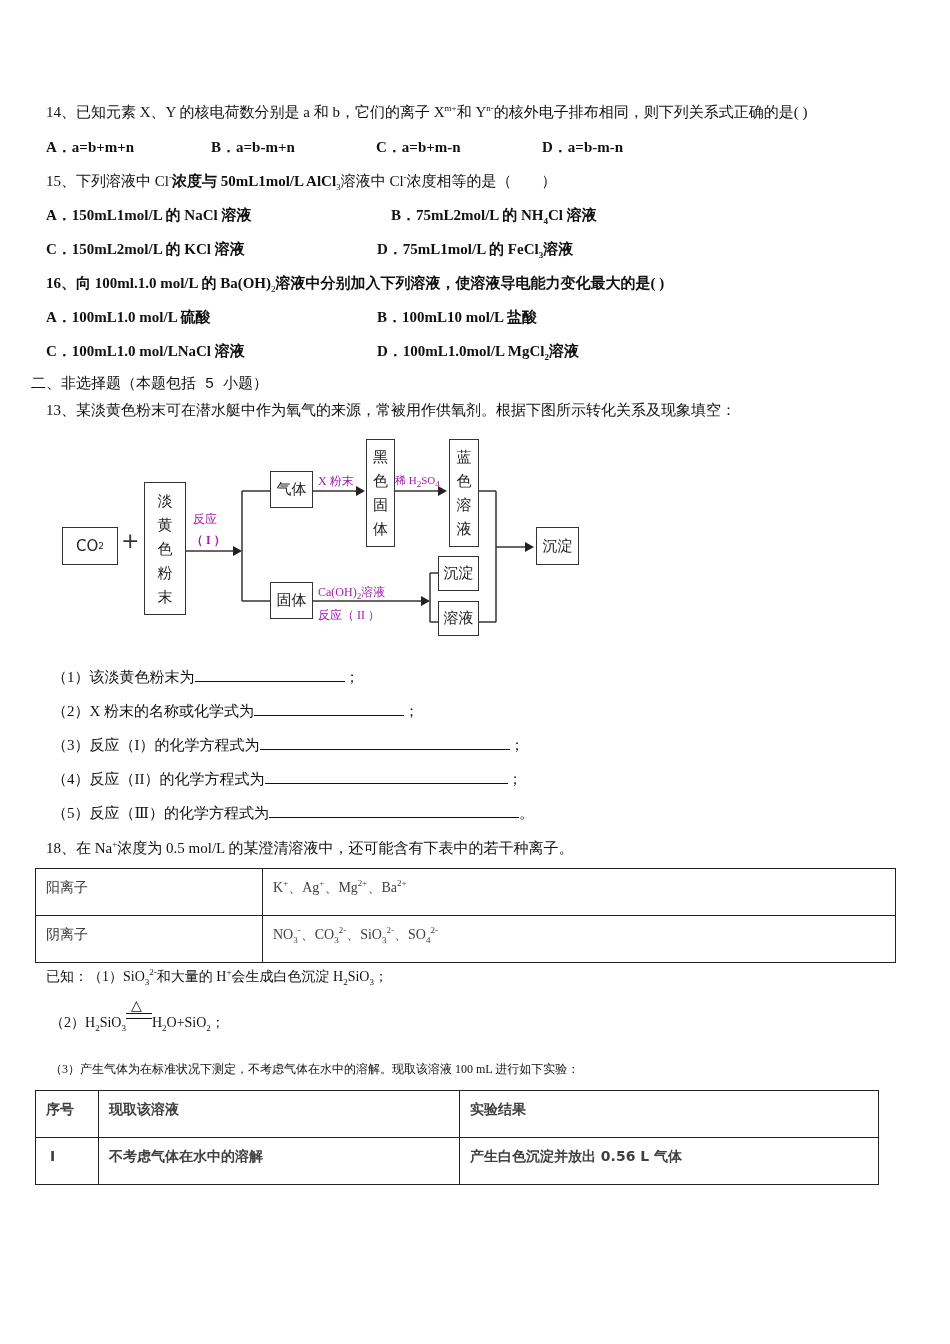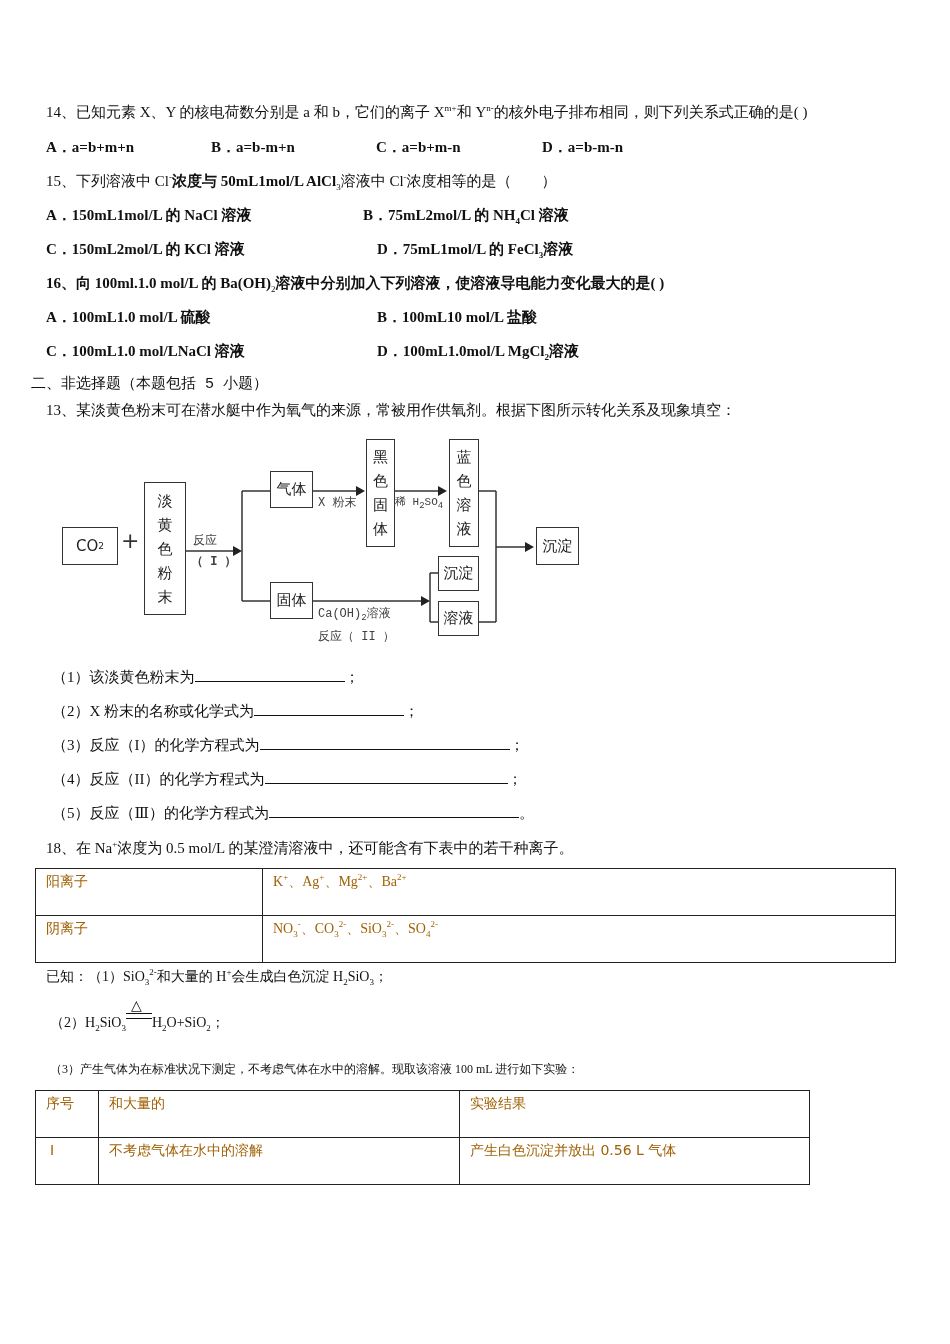--- a/index.html
+++ b/index.html
@@ -7,45 +7,45 @@
          font-family: "Liberation Serif", "DejaVu Serif", serif; color: #111; }
   .line { position: absolute; white-space: nowrap; font-size: 15px; line-height: 20px; }
   .bold { font-weight: bold; }
   sup, sub { font-size: 9px; line-height: 0; }
   .blank { display: inline-block; border-bottom: 1px solid #111; height: 14px; vertical-align: baseline; }
   
   .diagram { position: absolute; left: 55px; top: 430px; width: 540px; height: 215px; }
   .box { position: absolute; border: 1.5px solid #333; background: #fff; font-family: "DejaVu Sans", sans-serif;
          font-size: 15px; color: #222; display: flex; align-items: center; justify-content: center; box-sizing: border-box; }
   .vbox { flex-direction: column; line-height: 24px; }
-  .lbl { position: absolute; font-family: Liberation Mono, monospace; font-size: 12px; color: #404040; white-space: nowrap; margin-top: 21px; }
+  .lbl { position: absolute; font-family: Liberation Serif, serif; font-size: 12px; color: #a21caf; white-space: nowrap; }
   .plus { position: absolute; font-family: "DejaVu Sans", sans-serif; font-size: 22px; color: #333; }
   
   table.grid { position: absolute; border-collapse: collapse; font-family: "DejaVu Sans", sans-serif; font-size: 14px; }
-  table.grid td { border: 1.5px solid #222; vertical-align: top; padding: 4px 10px; color: #a16207; }
+  table.grid td { border: 1.5px solid #222; vertical-align: top; padding: 10px 10px; color: #404040; }
   .ions { font-family: "Liberation Serif", serif; font-size: 14px; }
 </style>
 </head>
 <body>
 
 <div class="line" style="left:46px;top:102px;">
   <span>14、已知元素 X、Y 的核电荷数分别是 a 和 b，它们的离子 X</span><sup>m+</sup><span>和 Y</span><sup>n-</sup><span>的核外电子排布相同，则下列关系式正确的是( )</span>
 </div>
 <div class="line bold" style="left:46px;top:137px;">
   <span style="position:absolute;left:0;"><span>A．</span><span>a=b+m+n</span></span>
   <span style="position:absolute;left:165px;"><span>B．</span><span>a=b-m+n</span></span>
   <span style="position:absolute;left:330px;"><span>C．</span><span>a=b+m-n</span></span>
   <span style="position:absolute;left:496px;"><span>D．</span><span>a=b-m-n</span></span>
 </div>
 
 <div class="line" style="left:46px;top:171px;">
   <span>15、下列溶液中 Cl</span><sup>-</sup><span class="bold">浓度与 50mL1mol/L AlCl</span><sub>3</sub><span>溶液中 Cl</span><sup>-</sup><span>浓度相等的是（　　）</span>
 </div>
 <div class="line bold" style="left:46px;top:205px;"><span>A．</span><span>150mL1mol/L 的 NaCl 溶液</span></div>
-<div class="line bold" style="left:363px;top:205px;text-align:right;"><span>B．</span><span>75mL2mol/L 的 NH</span><sub>4</sub><span>Cl 溶液</span></div>
+<div class="line bold" style="left:391px;top:205px;text-align:right;"><span>B．</span><span>75mL2mol/L 的 NH</span><sub>4</sub><span>Cl 溶液</span></div>
 <div class="line bold" style="left:46px;top:239px;"><span>C．</span><span>150mL2mol/L 的 KCl 溶液</span></div>
 <div class="line bold" style="left:377px;top:239px;"><span>D．</span><span>75mL1mol/L 的 FeCl</span><sub>3</sub><span>溶液</span></div>
 
 <div class="line" style="left:46px;top:273px;">
   <span class="bold">16、向 100ml.1.0 mol/L 的 Ba(OH)</span><sub>2</sub><span class="bold">溶液中分别加入下列溶液，使溶液导电能力变化最大的是( )</span>
 </div>
 <div class="line bold" style="left:46px;top:307px;"><span>A．</span><span>100mL1.0 mol/L 硫酸</span></div>
 <div class="line bold" style="left:377px;top:307px;"><span>B．</span><span>100mL10 mol/L 盐酸</span></div>
 <div class="line bold" style="left:46px;top:341px;"><span>C．</span><span>100mL1.0 mol/LNaCl 溶液</span></div>
 <div class="line bold" style="left:377px;top:341px;"><span>D．</span><span>100mL1.0mol/L MgCl</span><sub>2</sub><span>溶液</span></div>
@@ -185,25 +185,25 @@
   <span>已知：（1）SiO</span><sub>3</sub><sup>2-</sup><span>和大量的 H</span><sup>+</sup><span>会生成白色沉淀 H</span><sub>2</sub><span>SiO</span><sub>3</sub><span>；</span>
 </div>
 <div class="line" style="left:50px;top:1013px;font-size:14px;">
   <span>（2）H</span><sub>2</sub><span>SiO</span><sub>3</sub><span style="display:inline-block;position:relative;width:26px;height:14px;vertical-align:baseline;">
     <span style="position:absolute;left:5px;top:-17px;font-size:14px;">△</span>
     <span style="position:absolute;left:0;top:0;width:26px;height:4px;border-top:1.5px solid #111;border-bottom:1.5px solid #111;"></span>
   </span><span>H</span><sub>2</sub><span>O+SiO</span><sub>2</sub><span>；</span>
 </div>
 <div class="line" style="left:50px;top:1059px;font-size:12px;">（3）产生气体为在标准状况下测定，不考虑气体在水中的溶解。现取该溶液 100 mL 进行如下实验：</div>
 
-<table class="grid" style="left:35px;top:1090px;width:775px;">
+<table class="grid" style="left:35px;top:1090px;width:844px;font-weight:bold;">
   <tbody>
       <tr style="height:47px;">
     <td style="width:42px;">序号</td>
-    <td style="width:340px;">和大量的</td>
+    <td style="width:340px;">现取该溶液</td>
     <td>实验结果</td>
   </tr>
   <tr style="height:47px;">
     <td style="padding-left:14px;">Ⅰ</td>
     <td>不考虑气体在水中的溶解</td>
     <td>产生白色沉淀并放出 0.56 L 气体</td>
   </tr>
 </tbody>
   </table>
 

